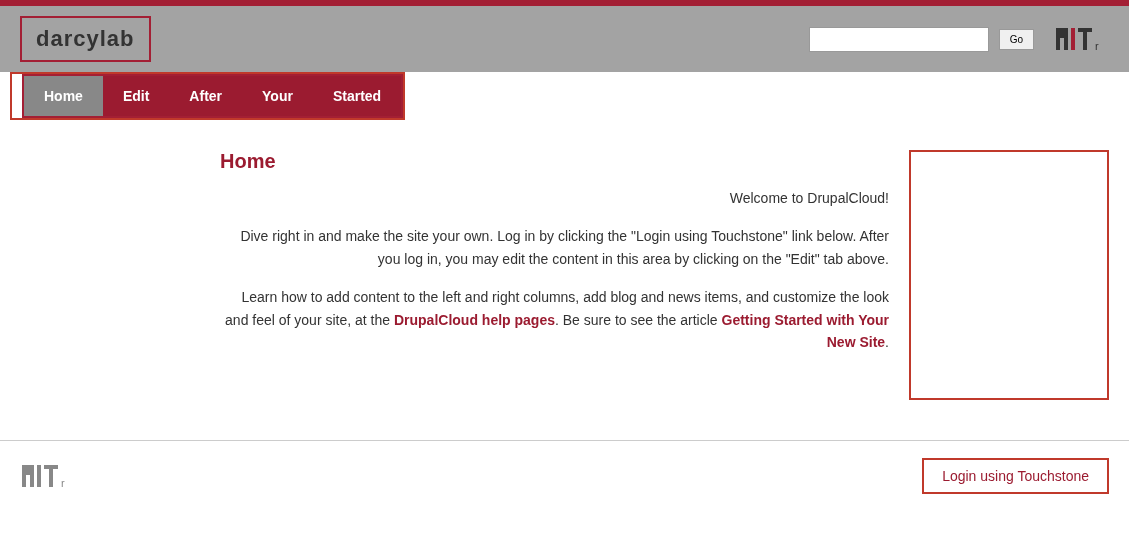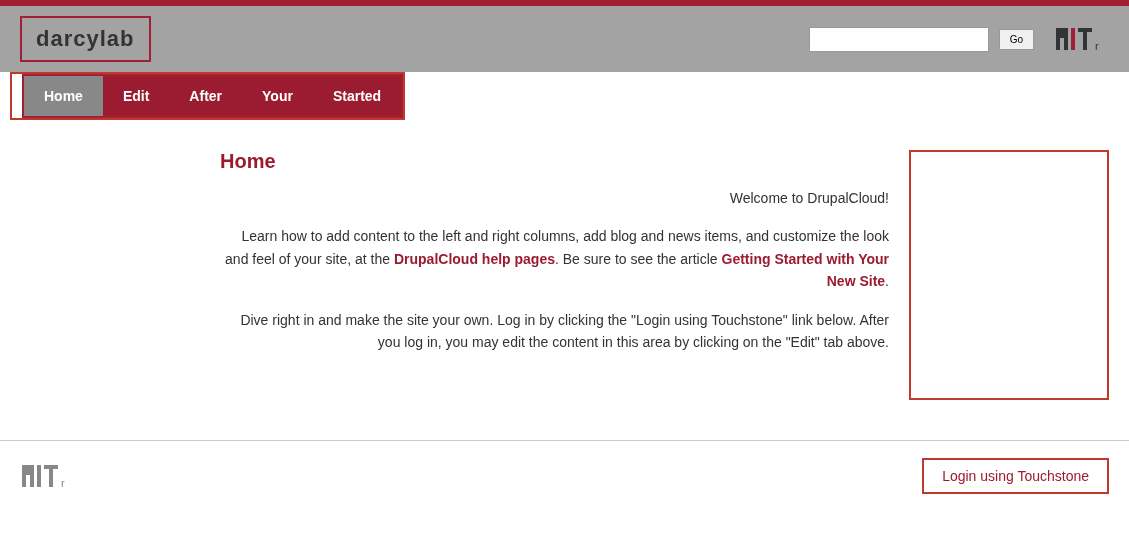--- a/index.html
+++ b/index.html
@@ -212,24 +212,24 @@
     <a href="#">Your</a>
     <a href="#">Started</a>
   </nav>
 </div>
 
 <div class="main-content">
   <div class="content-left">
     <div class="content-title">Home</div>
     <div class="content-body">
       <p>Welcome to DrupalCloud!</p>
+      <p>Dive right in and make the site your own. Log in by clicking the "Login using Touchstone" link below. After you log in, you may edit the content in this area by clicking on the "Edit" tab above.</p>
       <p>
         <span>Learn how to add content to the left and right columns, add blog and news items, and customize the look and feel of your site, at the </span><a href="#">DrupalCloud help pages</a><span>. Be sure to see the article </span><a href="#">Getting Started with Your New Site</a><span>.</span>
       </p>
-      <p>Dive right in and make the site your own. Log in by clicking the "Login using Touchstone" link below. After you log in, you may edit the content in this area by clicking on the "Edit" tab above.</p>
     </div>
   </div>
   <div class="content-right">
     <div class="right-box"></div>
   </div>
 </div>
 
 <div class="footer">
 
   <svg class="footer-mit-logo" viewBox="0 0 55 30" xmlns="http://www.w3.org/2000/svg">

